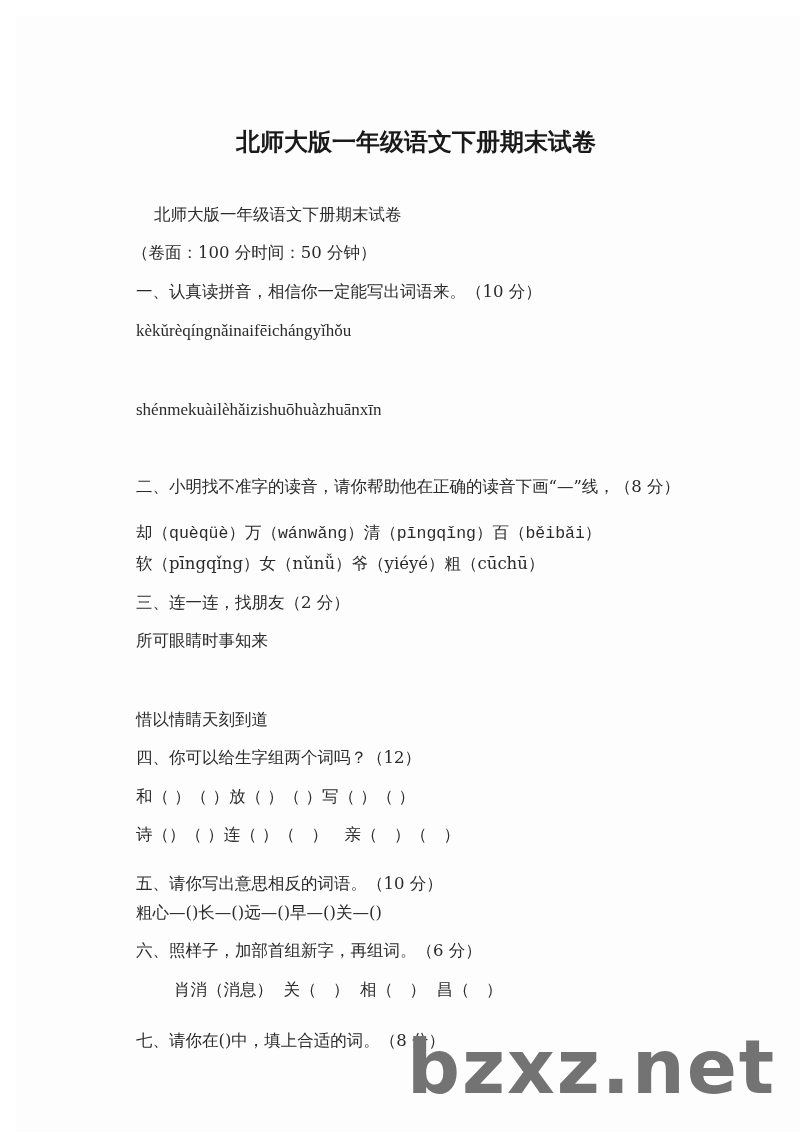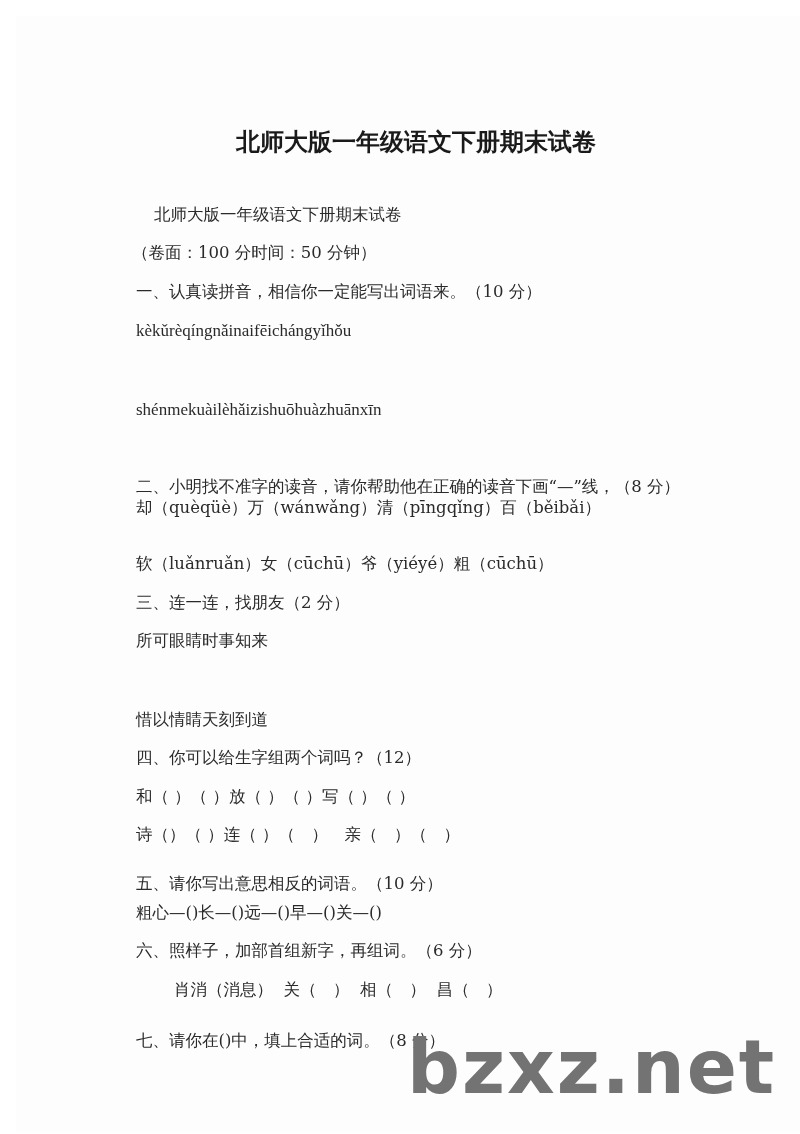--- a/index.html
+++ b/index.html
@@ -85,22 +85,22 @@
   <div class="title">北师大版一年级语文下册期末试卷</div>
 
   <div class="line indent" style="top:172px;">北师大版一年级语文下册期末试卷</div>
   <div class="line paren" style="top:210px;">（卷面：100 分时间：50 分钟）</div>
 
   <div class="line" style="top:249px;">一、认真读拼音，相信你一定能写出词语来。（10 分）</div>
   <div class="line pinyin" style="top:288px;">kèkǔrèqíngnǎinaifēichángyǐhǒu</div>
   <div class="line pinyin" style="top:367px;">shénmekuàilèhǎizishuōhuàzhuānxīn</div>
 
   <div class="line" style="top:444px;">二、小明找不准字的读音，请你帮助他在正确的读音下画“—”线，（8 分）</div>
-  <div class="line" style="top:465px;">却（quèqüè）万（wánwǎng）清（pīngqǐng）百（běibǎi）</div>
-  <div class="line" style="top:521px;">软（luǎnruǎn）女（cūchū）爷（yiéyé）粗（cūchū）</div>
+  <div class="line" style="top:491px;font-family:Liberation Mono, monospace;">却（quèqüè）万（wánwǎng）清（pīngqǐng）百（běibǎi）</div>
+  <div class="line" style="top:521px;">软（pīngqǐng）女（nǔnǚ）爷（yiéyé）粗（cūchū）</div>
 
   <div class="line" style="top:560px;">三、连一连，找朋友（2 分）</div>
   <div class="line" style="top:598px;">所可眼睛时事知来</div>
   <div class="line" style="top:677px;">惜以情睛天刻到道</div>
 
   <div class="line" style="top:715px;">四、你可以给生字组两个词吗？（12）</div>
   <div class="line" style="top:754px;">和（ ）（ ）放（ ）（ ）写（ ）（ ）</div>
   <div class="line" style="top:792px;">诗（）（ ）连（ ）（　）　亲（　）（　）</div>
 
   <div class="line" style="top:841px;">五、请你写出意思相反的词语。（10 分）</div>

